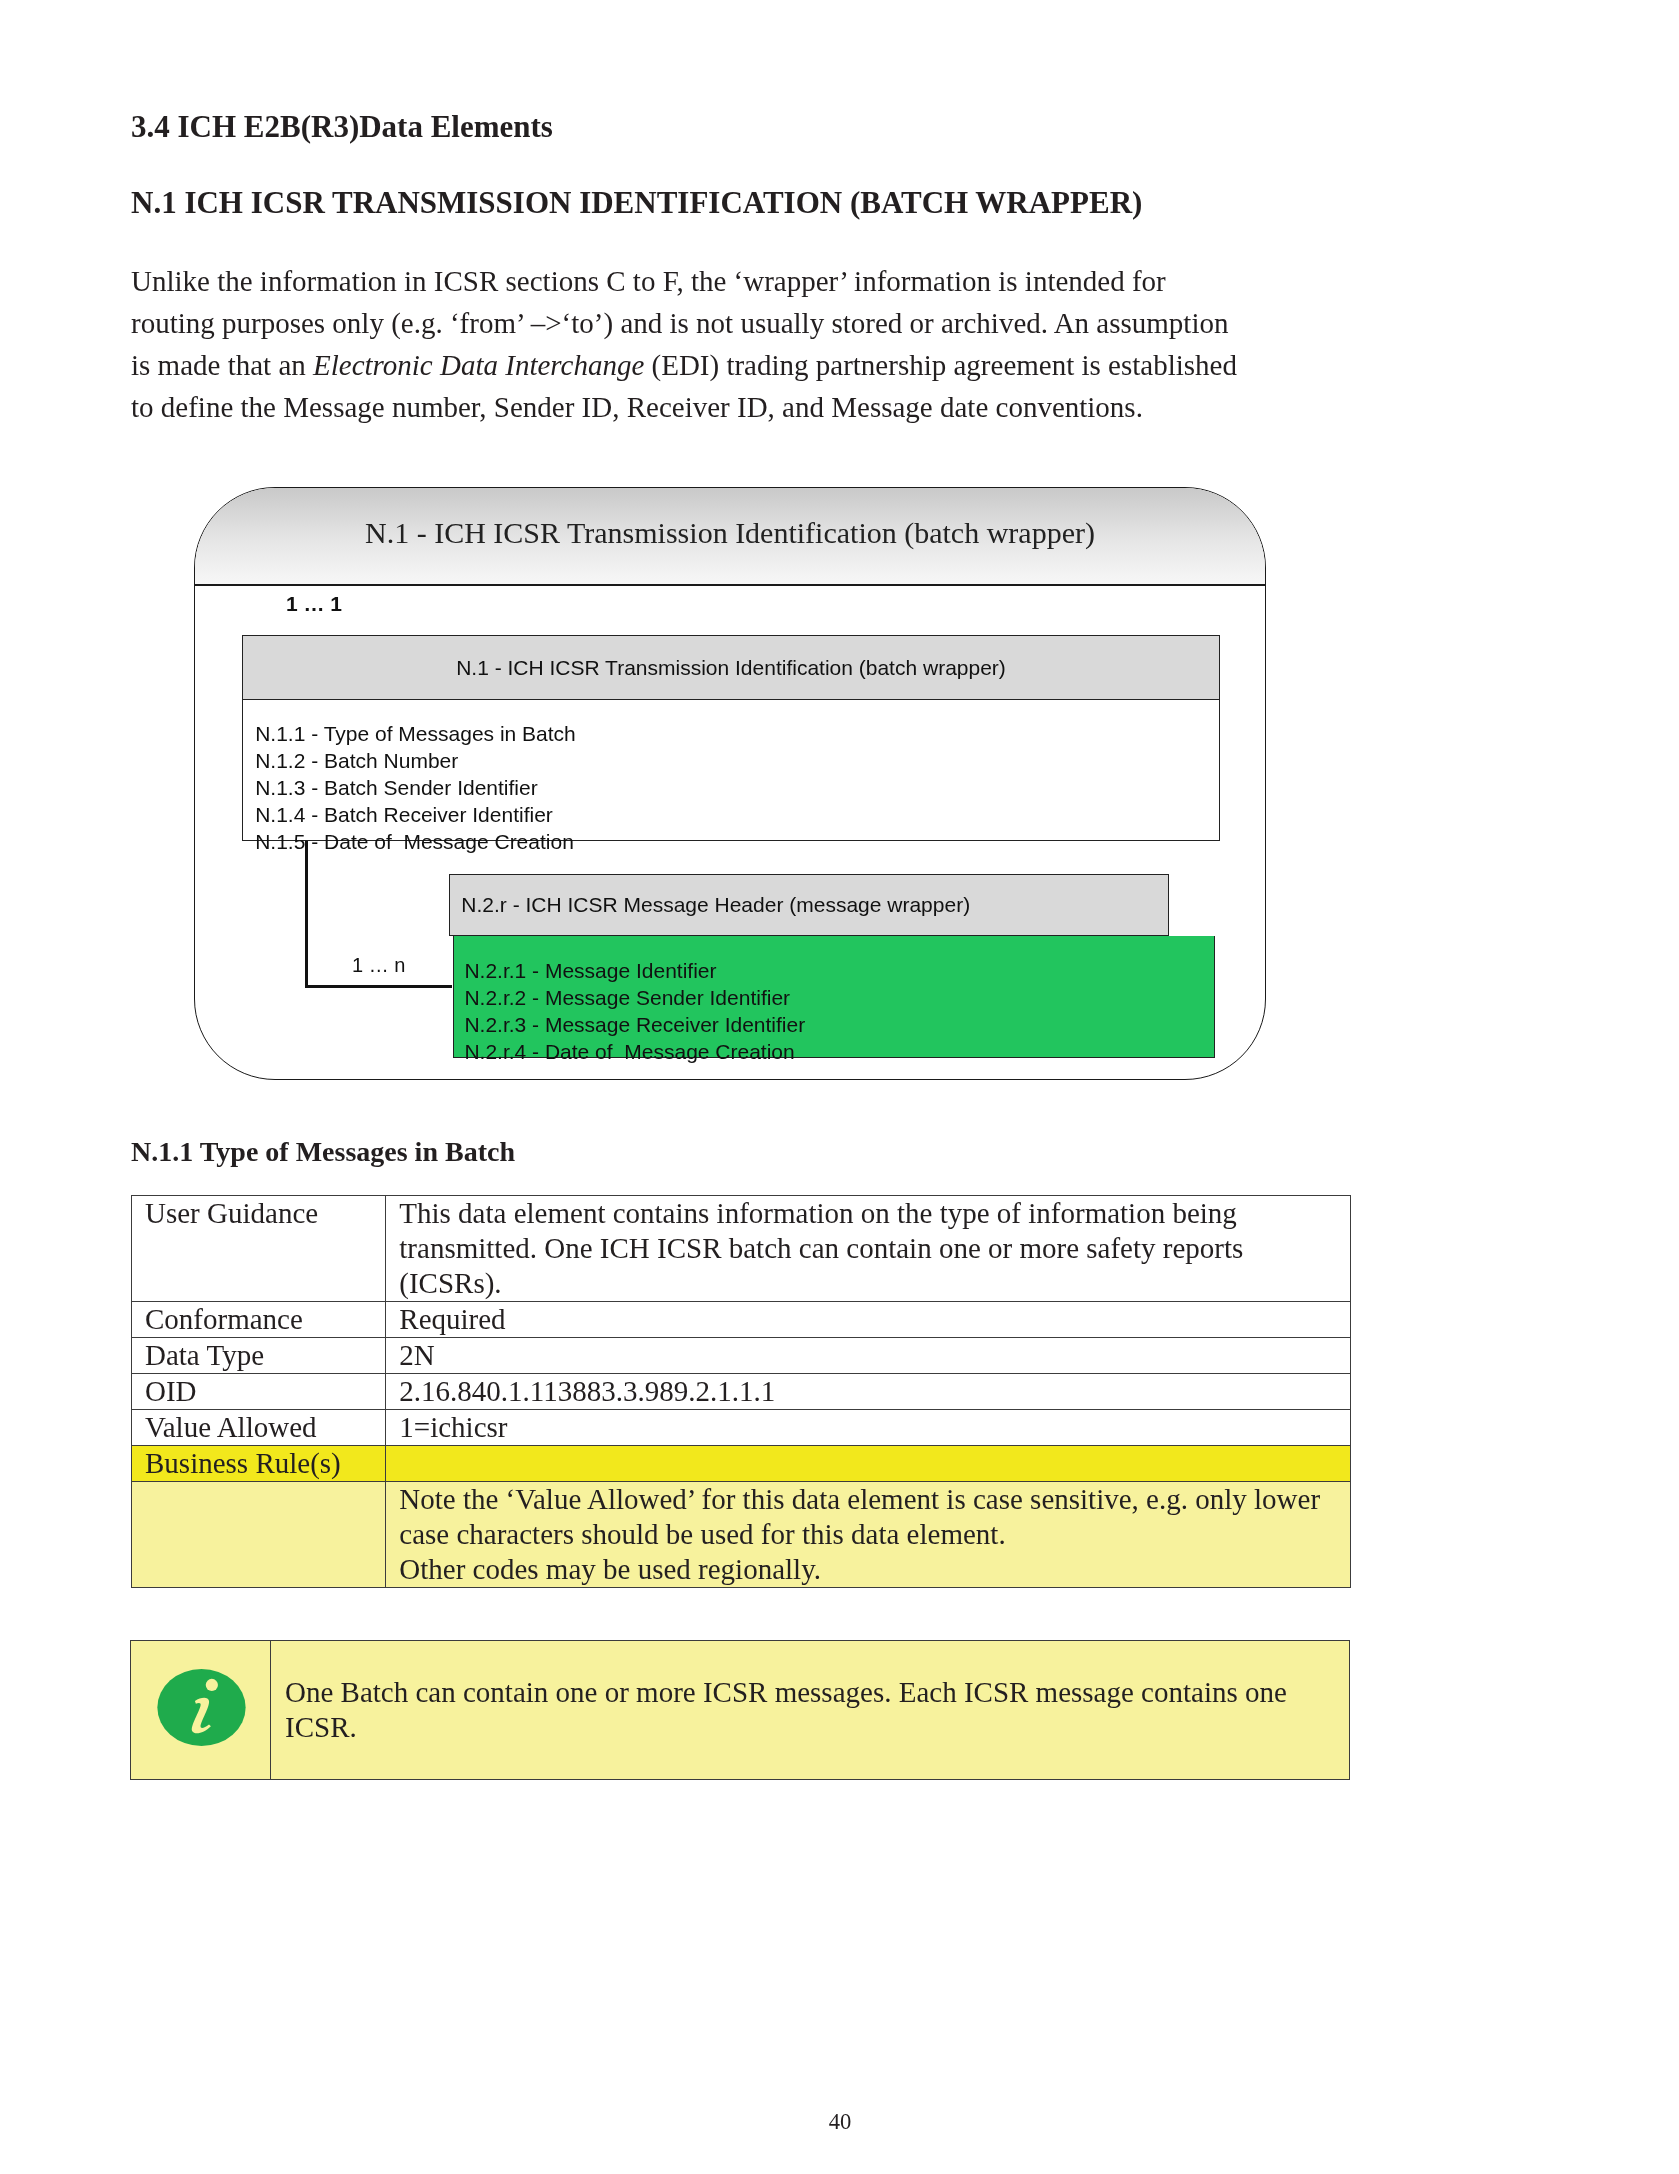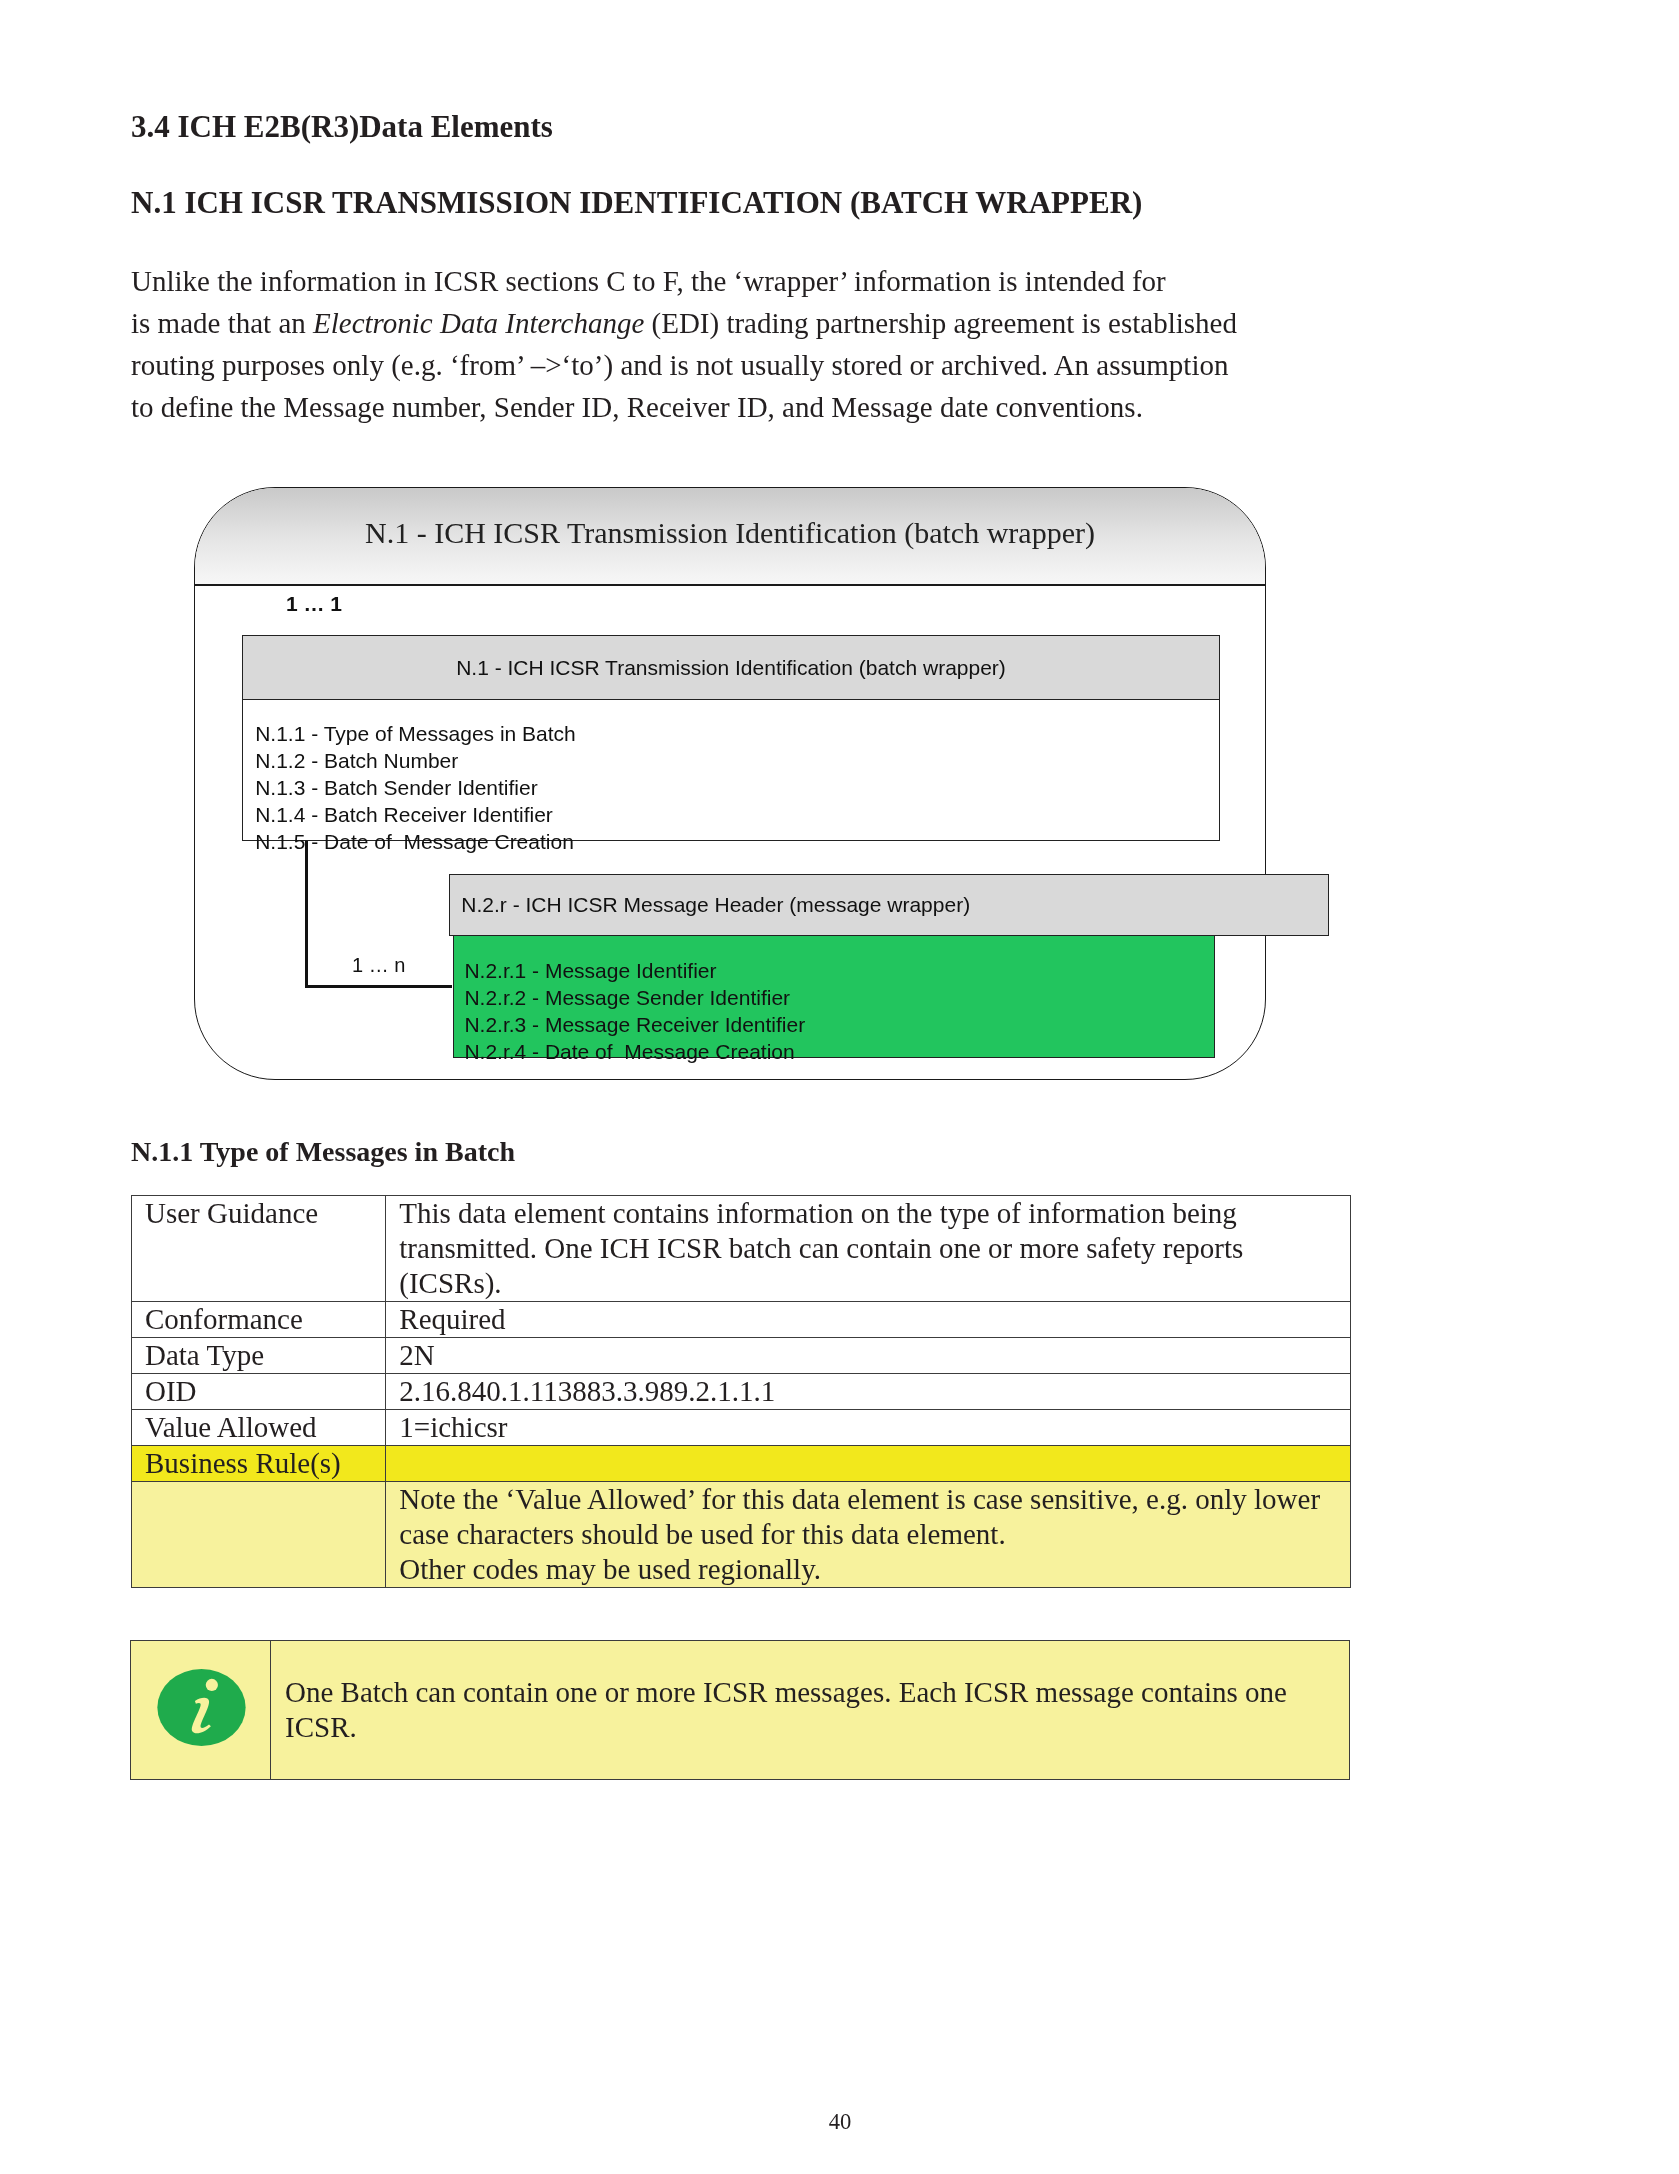--- a/index.html
+++ b/index.html
@@ -24,21 +24,21 @@
   .sans { font-family:"Liberation Sans", sans-serif; }
   .mult1 { position:absolute; left:92px; top:105px; font-size:21px; font-weight:bold; color:#111; }
   .box1 { position:absolute; left:48px; top:148px; width:976px; height:204px; border:1.4px solid #222; background:#fff; }
   .box1-head { height:63px; background:#d9d9d9; border-bottom:1.4px solid #222;
                display:flex; align-items:center; justify-content:center; font-size:21px; color:#111; }
   .box-items { padding:1.9px 0 0 12.2px; font-size:21px; line-height:27px; color:#111;margin-top:18px; }
   .box-items div { white-space:pre; }
   .conn-v { position:absolute; left:111px; top:354px; width:2.8px; height:147px; background:#111; }
   .conn-h { position:absolute; left:111px; top:498px; width:147px; height:2.8px; background:#111; }
   .multn { position:absolute; left:158px; top:467px; font-size:20px; color:#111; }
-  .box2-head { position:absolute; left:255px; top:387px; width:880px; height:62px;
+  .box2-head { position:absolute; left:255px; top:387px; width:720px; height:62px;
                background:#d9d9d9; border:1.4px solid #222; display:flex; align-items:center;
                padding-left:11.3px; box-sizing:border-box; font-size:21px; color:#111; }
   .box2-body { position:absolute; left:259px; top:449px; width:762px; height:122px;
                border:1.4px solid #222; border-top:none; background:#22c55e; box-sizing:border-box; }
   .box2-body .box-items { padding:2.8px 0 0 10.4px; }
 
   .h3 { left:131px; top:1136px; font-size:28px; font-weight:bold; white-space:nowrap; }
 
   
   .tbl { left:131px; top:1195px; width:1220px; border-collapse:collapse; font-size:29px; line-height:35px; }
@@ -59,22 +59,22 @@
   .pagenum { left:810px; top:2109px; width:60px; text-align:center; font-size:22.6px; color:#231f20; }
 </style>
 </head>
 <body>
 
 <div class="abs h1">3.4 ICH E2B(R3)Data Elements</div>
 <div class="abs h2">N.1 ICH ICSR TRANSMISSION IDENTIFICATION (BATCH WRAPPER)</div>
 
 <div class="abs para">
   <p>Unlike the information in ICSR sections C to F, the ‘wrapper’ information is intended for</p>
+  <p>routing purposes only (e.g. ‘from’ –&gt;‘to’) and is not usually stored or archived. An assumption</p>
   <p><span>is made that an </span><i>Electronic Data Interchange</i><span> (EDI) trading partnership agreement is established</span></p>
-  <p>routing purposes only (e.g. ‘from’ –&gt;‘to’) and is not usually stored or archived. An assumption</p>
   <p>to define the Message number, Sender ID, Receiver ID, and Message date conventions.</p>
 </div>
 
 <div class="abs diagram">
   <div class="outer">
     <div class="outer-head">
       <div class="outer-title">N.1 - ICH ICSR Transmission Identification (batch wrapper)</div>
     </div>
   </div>
   <div class="mult1 sans">1 … 1</div>

